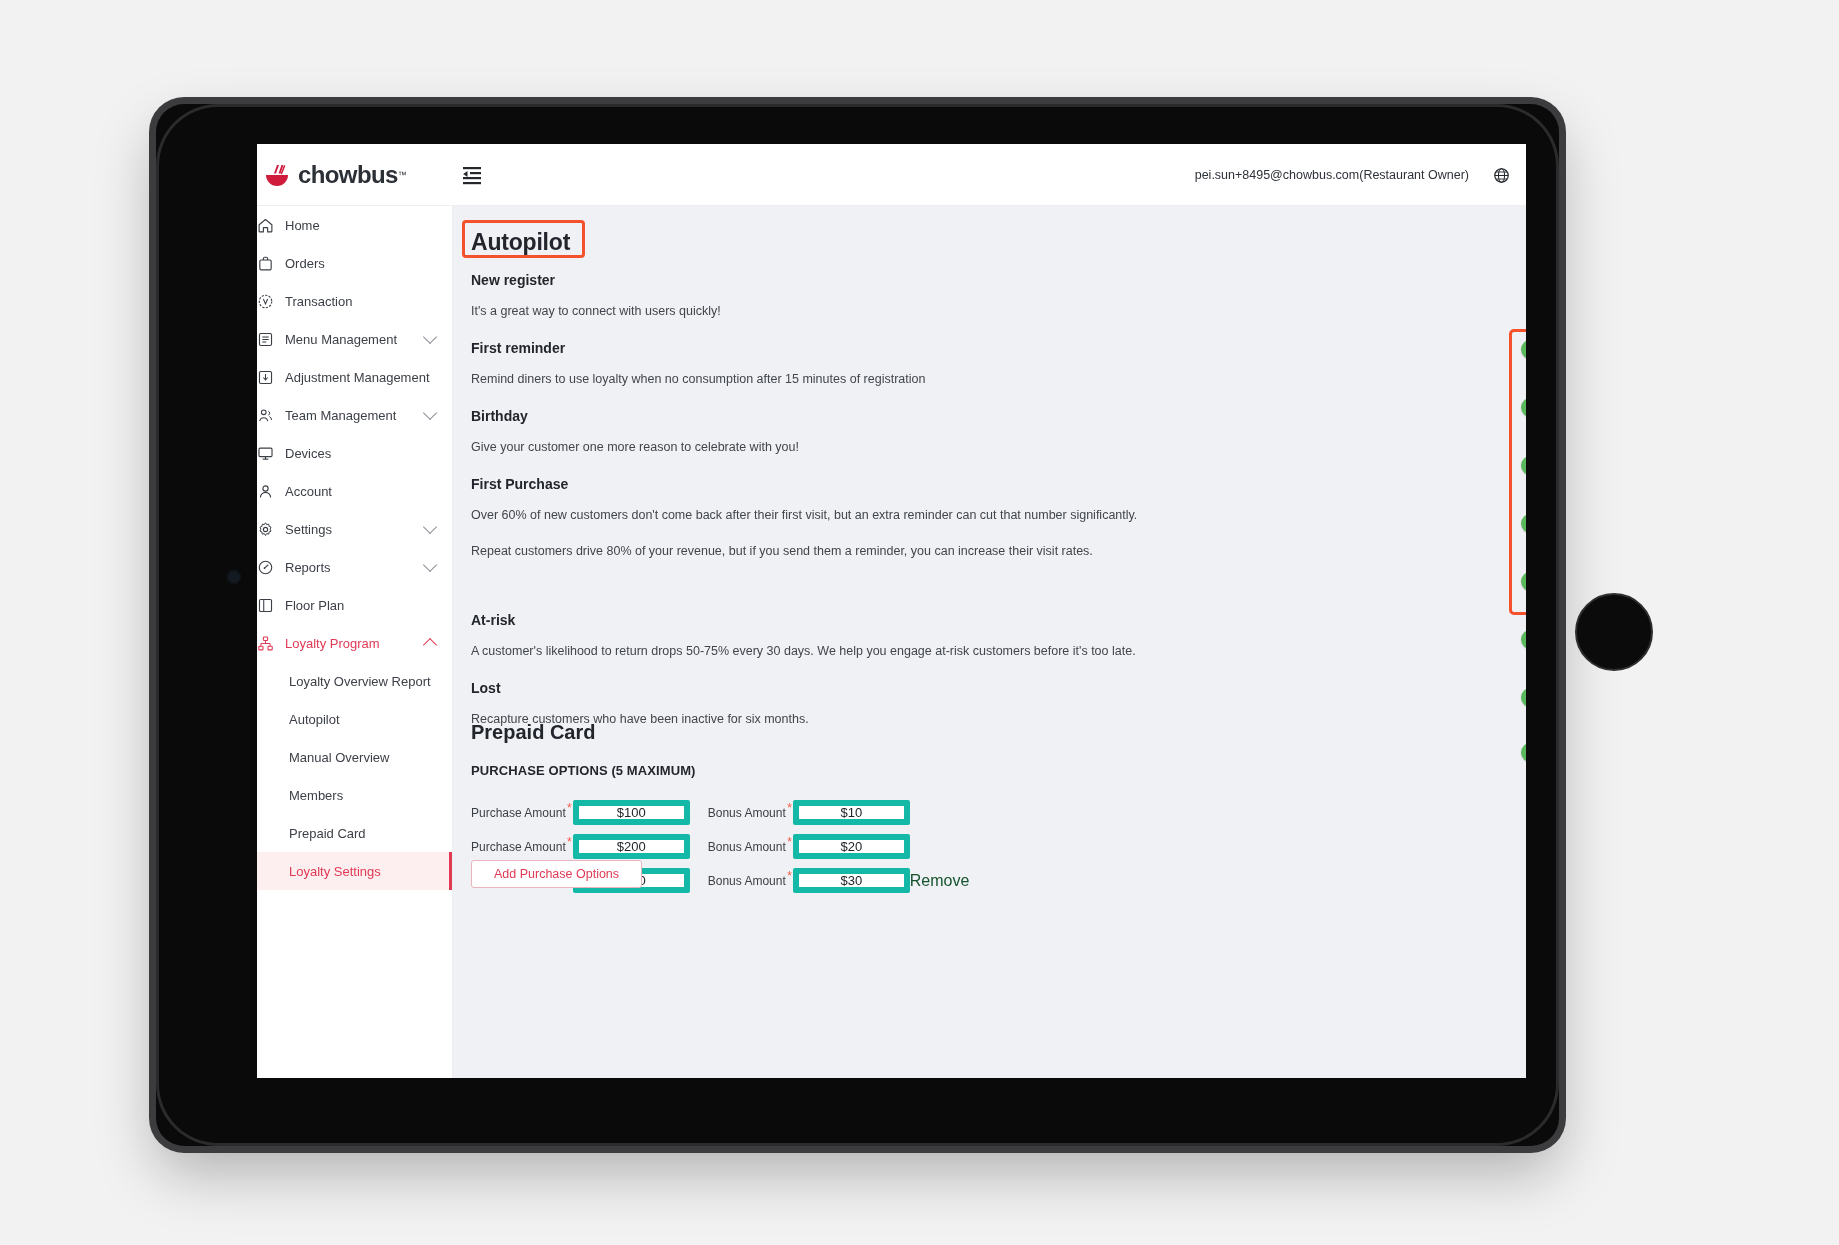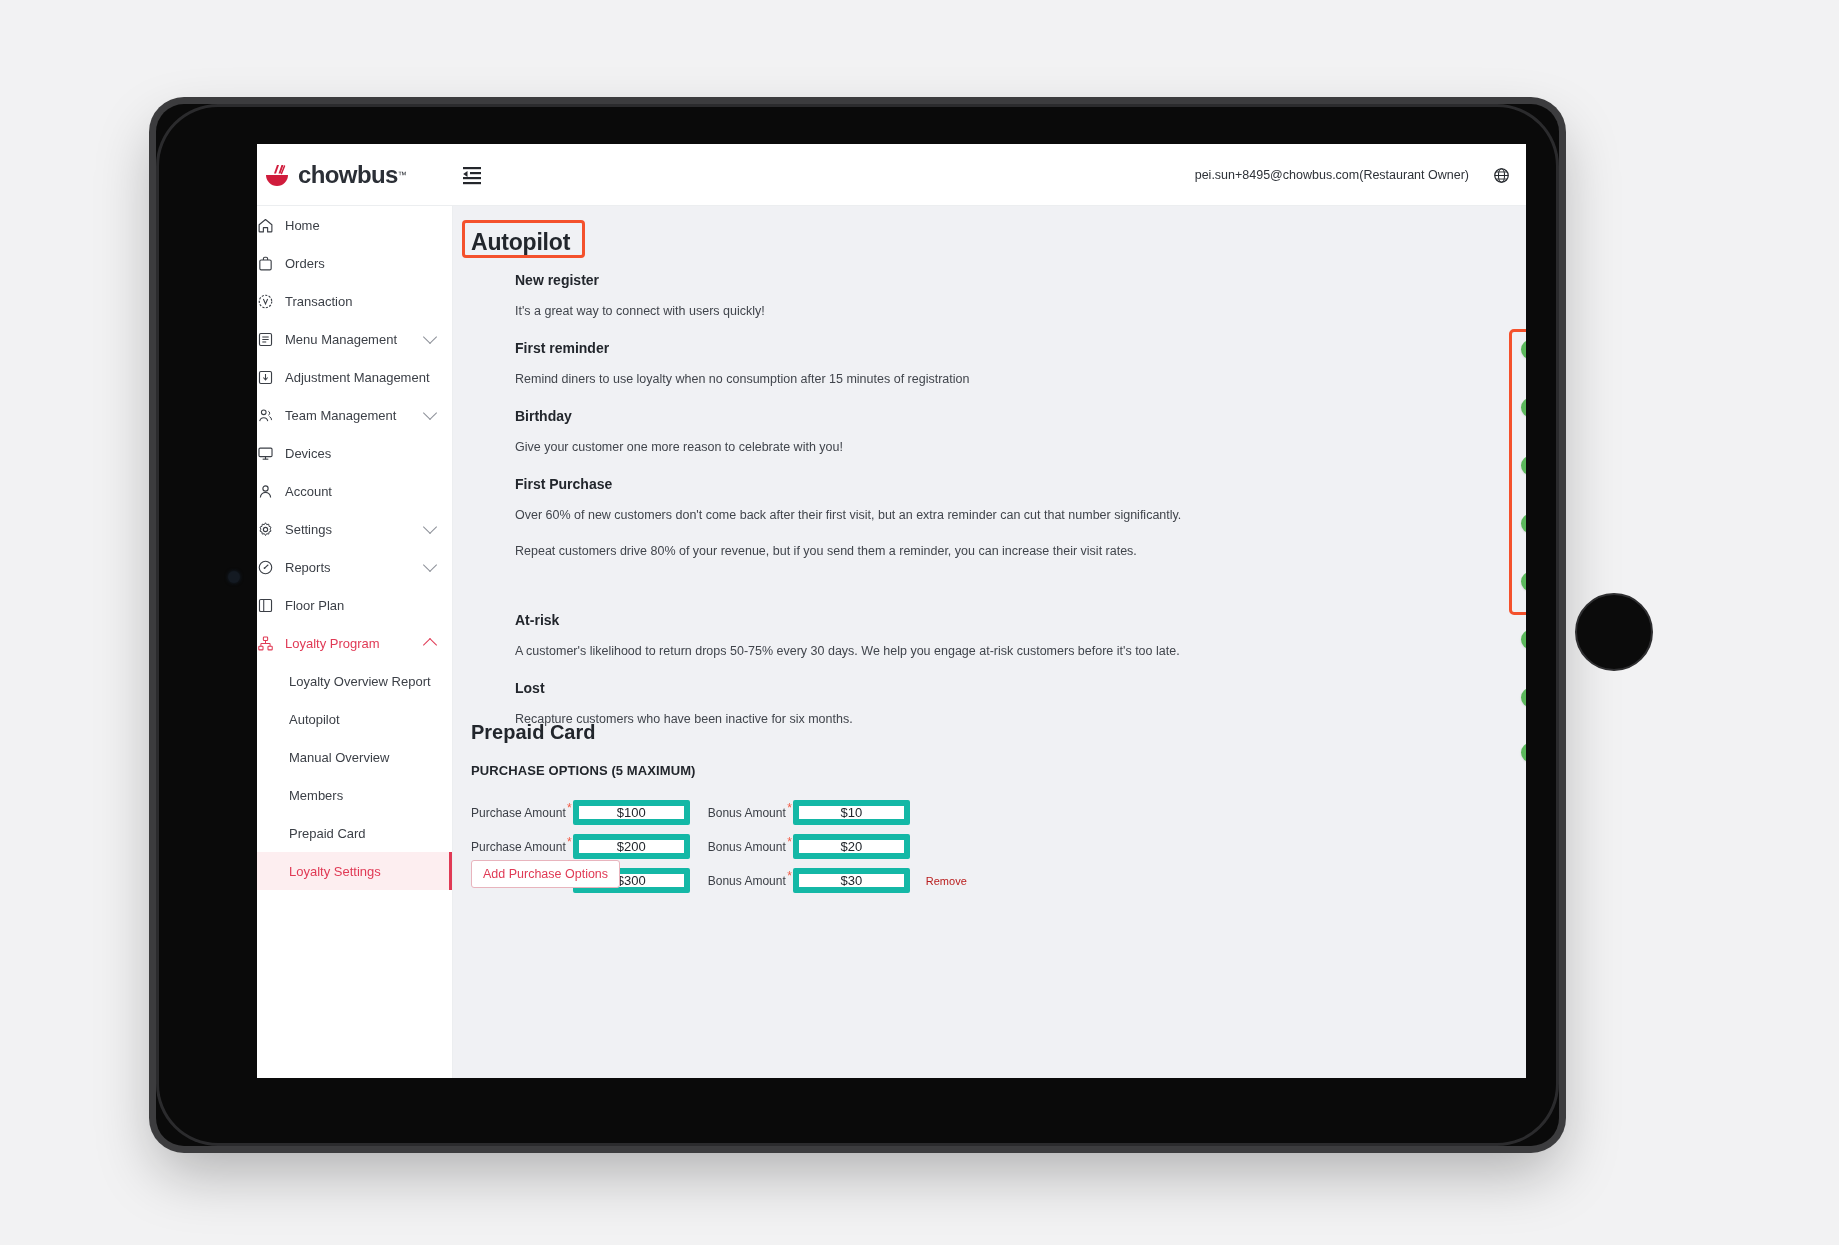--- a/index.html
+++ b/index.html
@@ -143,21 +143,21 @@
   }
   #title-annotation{
     position:absolute;left:9px;top:14px;
     width:123px;height:38px;
     border:3px solid #f4512c;
     border-radius:4px;
     box-sizing:border-box;
     pointer-events:none;
   }
 
-  .section{position:absolute;left:18px;margin-left:44px;}
+  .section{position:absolute;left:18px;}
   .sec-title{
     font-size:14px;font-weight:bold;color:#22262c;margin:0 0 16px 0;
   }
   .sec-desc{
     font-size:12.5px;color:#41454c;margin:0;
   }
 
   
   #toggle-annotation{
     position:absolute; left:1056px; top:123px;
@@ -209,25 +209,25 @@
     background:#fff;
     border:6px solid #14b8a6;
     border-radius:2px;
     box-sizing:border-box;
     display:flex;align-items:center;justify-content:center;
     font-size:13px;color:#22262c;
     cursor:text;
   }
   .gap{width:9px;}
   .remove-link{
-    margin-left:16px;font-size:11px;color:#b91c1c;cursor:pointer;
+    font-size:16px;color:#14532d;cursor:pointer;
   }
   #add-purchase-btn{
     position:absolute;left:18px;top:654px;
-    height:26px;padding:0 11px;
+    height:26px;padding:0 22px;
     display:flex;align-items:center;
     border:1px solid #e8b4bd;
     border-radius:3px;
     background:#fff;
     font-size:12.5px;color:#e03a55;
     cursor:pointer;
   }
 
   
   #page-bottom-band{

